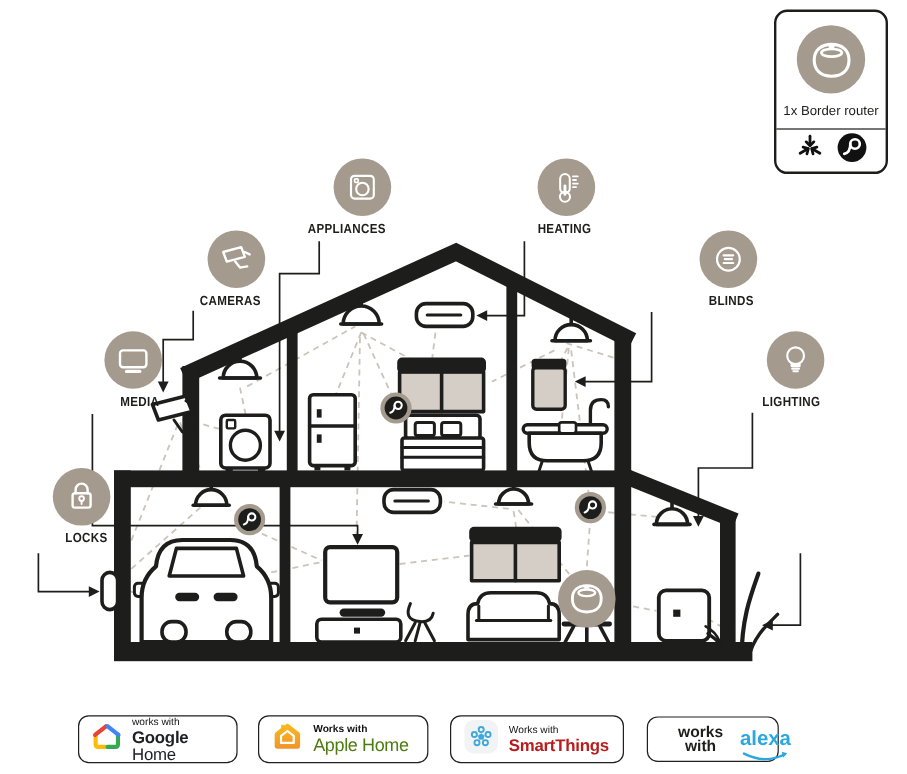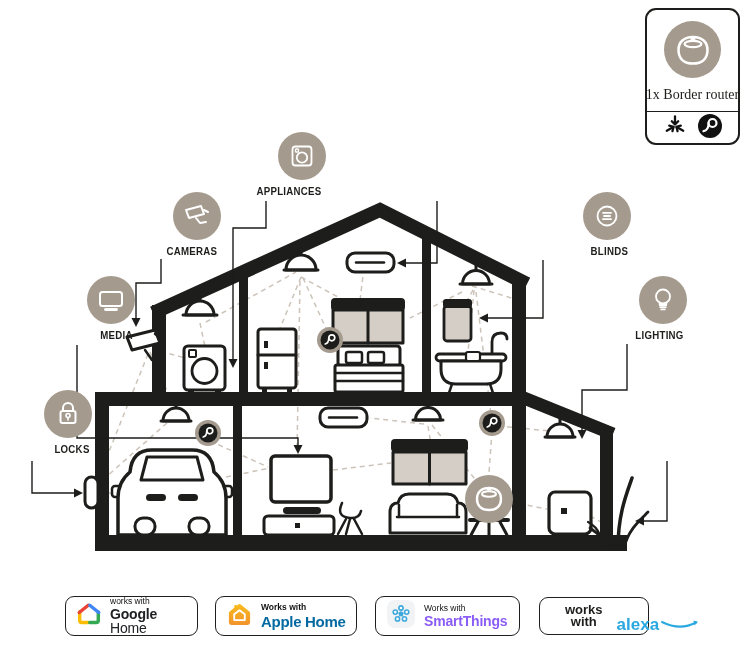--- a/index.html
+++ b/index.html
@@ -13,37 +13,37 @@
               display:flex;align-items:center;justify-content:center;}
   .cat-label{margin-top:5px;font-size:11px;font-weight:bold;letter-spacing:.3px;
              transform:scaleX(.88);white-space:nowrap;}
 
   
   .router{position:absolute;left:645px;top:8px;width:95px;height:137px;border:2px solid #1d1d1b;
           border-radius:11px;box-sizing:border-box;display:flex;flex-direction:column;align-items:center;
           background:#fff;}
   .router-circle{width:57px;height:57px;border-radius:50%;background:#a59a8e;margin-top:11px;
                  display:flex;align-items:center;justify-content:center;}
-  .router-label{margin-top:9px;font-size:14px;white-space:nowrap;font-family:Liberation Serif, serif;}
+  .router-label{margin-top:9px;font-size:11px;white-space:nowrap;}
   .router-divider{width:100%;border-top:1.5px solid #1d1d1b;margin-top:8px;}
   .router-logos{flex:1;display:flex;align-items:center;justify-content:center;gap:9px;}
 
   
   .badge{position:absolute;height:40px;border:1.6px solid #1f1f1f;border-radius:9px;background:#fff;
          box-sizing:border-box;display:flex;align-items:center;padding:0 10px;gap:8px;}
   .badge-col{display:flex;flex-direction:column;justify-content:center;line-height:1;}
   .b-small{font-size:8.5px;color:#111;margin-bottom:2px;}
   .b-google{font-size:14px;letter-spacing:-.2px;color:#202124;}
   .b-google .bold{font-weight:bold;text-align:right;}
-  .b-apple{font-size:15px;font-weight:bold;letter-spacing:-.3px;color:#0369a1;}
-  .b-st{font-size:14px;font-weight:bold;letter-spacing:-.2px;color:#8b5cf6;}
+  .b-apple{font-size:15px;font-weight:normal;letter-spacing:-.3px;color:#4d7c0f;}
+  .b-st{font-size:14px;font-weight:bold;letter-spacing:-.2px;color:#b91c1c;}
   .alexa-badge{height:38px;padding:0 25px;gap:7px;}
   .alexa-ww{font-size:13px;font-weight:bold;line-height:12px;text-align:center;}
   .alexa-div{width:2px;height:25px;background:#111;}
-  .alexa-col{display:flex;flex-direction:row;align-items:center;margin-top:17px;}
+  .alexa-col{display:flex;flex-direction:column;align-items:center;margin-top:17px;}
   .b-alexa{font-size:17px;font-weight:600;color:#2ba8e0;line-height:14px;}
 </style>
 </head>
 <body>
 
 <div class="stage">
 
 <svg class="scene" width="756" height="645" viewBox="0 0 756 645">
 
   <g stroke="#ccc4ba" stroke-width="1.5" stroke-dasharray="5 4" fill="none">
@@ -317,20 +317,34 @@
   <div class="cat-circle">
     <svg width="30" height="30" viewBox="-15 -15 30 30" stroke="#fff" stroke-width="1.8" fill="none" stroke-linecap="round">
       <rect x="-9.5" y="-9.5" width="19" height="19" rx="3"></rect>
           <circle cx="0" cy="1.5" r="5.2"></circle>
       <rect x="-6.5" y="-7" width="3" height="3" rx="0.8" stroke-width="1.4"></rect>
     </svg>
   </div>
   <div class="cat-label">APPLIANCES</div>
 </div>
 
+<div class="cat" style="left:376px;top:132px">
+  <div class="cat-circle">
+    <svg width="30" height="30" viewBox="-15 -15 30 30" stroke="#fff" stroke-width="1.7" fill="none" stroke-linecap="round">
+      <rect x="-5.2" y="-11" width="8" height="16" rx="4"></rect>
+          <circle cx="-1.2" cy="8" r="4.2"></circle>
+      <line x1="-1.2" y1="-1" x2="-1.2" y2="6" stroke-width="2.4"></line>
+      <line x1="5.5" y1="-9" x2="9.5" y2="-9" stroke-width="1.5"></line>
+          <line x1="5.5" y1="-6" x2="8" y2="-6" stroke-width="1.5"></line>
+      <line x1="5.5" y1="-3" x2="9.5" y2="-3" stroke-width="1.5"></line>
+          <line x1="5.5" y1="0" x2="8" y2="0" stroke-width="1.5"></line>
+    </svg>
+  </div>
+  <div class="cat-label">HEATING</div>
+</div>
 
 <div class="cat" style="left:511px;top:192px">
   <div class="cat-circle">
     <svg width="30" height="30" viewBox="-15 -15 30 30" stroke="#fff" stroke-width="1.8" fill="none" stroke-linecap="round">
       <circle cx="0" cy="0" r="9.5"></circle>
           <line x1="-4" y1="-3.2" x2="4" y2="-3.2"></line>
       <line x1="-3" y1="0" x2="3" y2="0"></line>
           <line x1="-4" y1="3.2" x2="4" y2="3.2"></line>
     </svg>
   </div>

